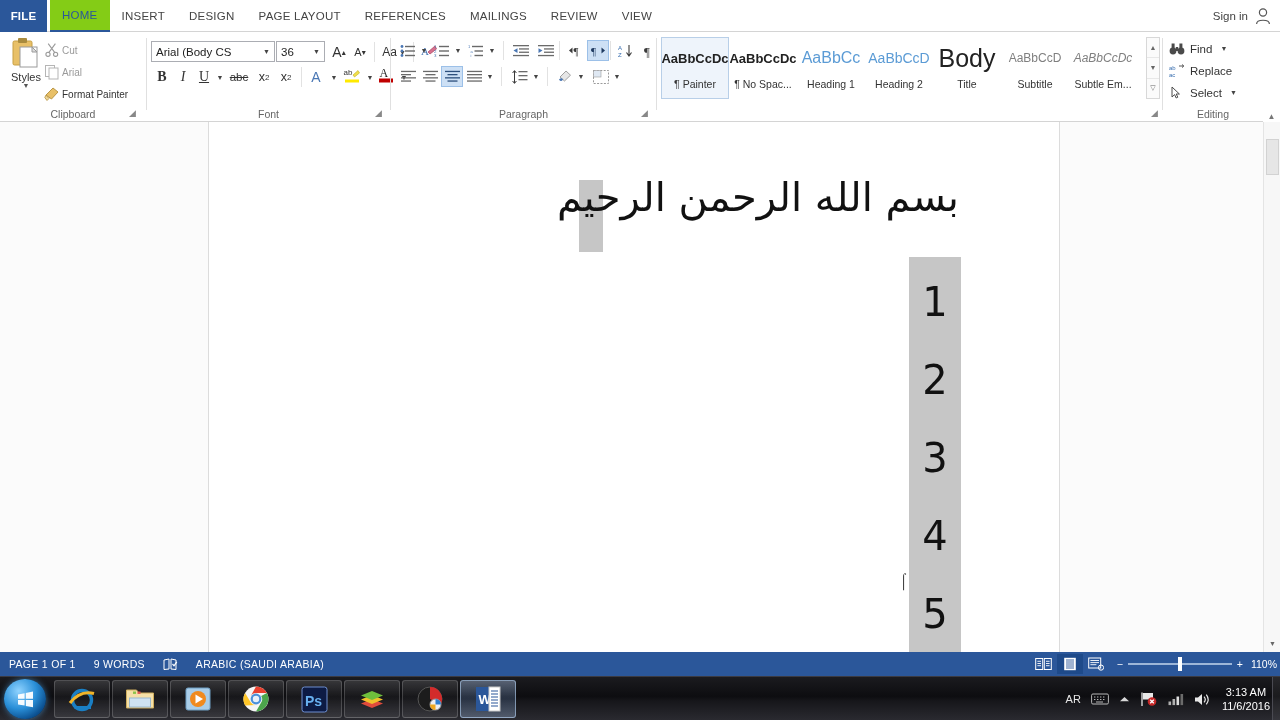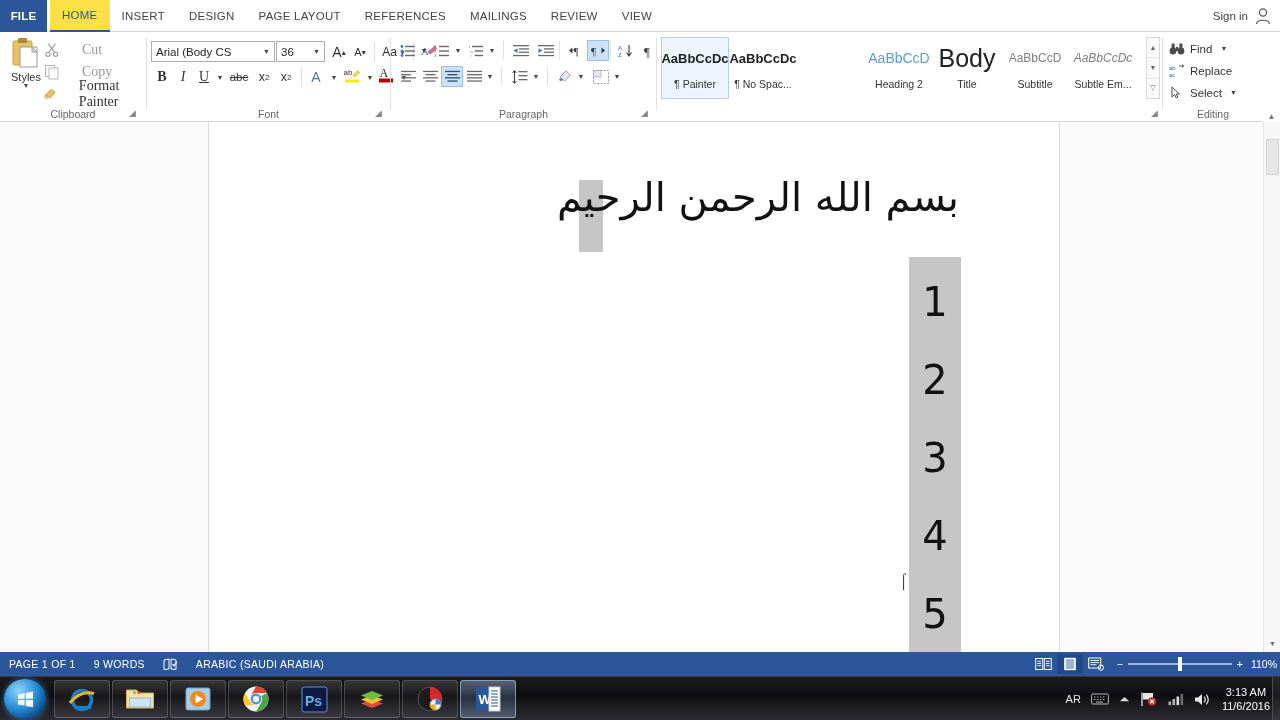--- a/index.html
+++ b/index.html
@@ -22,21 +22,21 @@
     position: absolute; left: 0; top: 0; width: 47px; height: 32px;
     background: #2b579a; color: #fff;
     font-size: 11.5px; font-weight: bold; letter-spacing: .2px;
     display: flex; align-items: center; justify-content: center;
   }
   .tabs { position: absolute; left: 50px; top: 0; height: 32px; display: flex; align-items: stretch; }
   .tab {
     padding: 0 12px; height: 32px; display: flex; align-items: center;
     font-size: 11.5px; color: #444; letter-spacing: .25px; white-space: nowrap;
   }
-  .tab.active { color: #2b579a; background: #fde047; border-bottom: 2px solid #2b579a; }
+  .tab.active { color: #2b579a; background: #84cc16; border-bottom: 2px solid #2b579a; }
   .signin {
     position: absolute; right: 32px; top: 0; height: 32px;
     display: flex; align-items: center; font-size: 11.5px; color: #444;
   }
   .signin-icon { position: absolute; right: 8px; top: 6px; width: 18px; height: 20px; }
 
   
   .ribbon {
     position: absolute; top: 32px; left: 0; width: 1280px; height: 90px;
     background: #ffffff; border-bottom: 1px solid #d4d4d4;
@@ -53,21 +53,21 @@
   }
 
   
   #grp-clipboard { left: 0; width: 146px; }
   .paste-btn { position: absolute; left: 4px; top: 4px; width: 44px; height: 62px;
     display: flex; flex-direction: column; align-items: center; }
   .paste-label { font-size: 11px; color: #333; margin-top: 1px; }
   .paste-caret { font-size: 7px; color: #555; line-height: 6px; }
   .clip-item {
     position: absolute; left: 44px; height: 20px; display: flex; align-items: center;
-    font-size: 14px; color: #9a9a9a; gap: 22px; font-family: Liberation Serif, serif;
+    font-size: 10px; color: #9a9a9a; gap: 2px;
   }
   .clip-item.enabled { color: #333; }
   .clip-ico { width: 16px; height: 16px; display: inline-block; position: relative; }
 
   
   #grp-font { left: 147px; width: 243px; }
   .fontbox {
     position: absolute; display: flex; align-items: center;
     border: 1px solid #abadb3; background: #fff; height: 21px;
     font-size: 11.5px; color: #222; padding-left: 4px;
@@ -248,21 +248,21 @@
           <path d="M4.6 10.8 L11.4 1.6 M11 10.8 L4.2 1.6" stroke="#9a9a9a" stroke-width="1.1" fill="none"></path>
         </svg>
         <span>Cut</span>
       </div>
 
       <div class="clip-item" style="top:30px;">
         <svg class="clip-ico" viewBox="0 0 16 16">
           <rect x="1.5" y="1.5" width="9" height="11" fill="#fff" stroke="#b5b5b5"></rect>
           <rect x="5" y="4" width="9" height="11" fill="#fff" stroke="#b5b5b5"></rect>
         </svg>
-        <span>Copy</span>
+        <span>Arial</span>
       </div>
 
       <div class="clip-item enabled" style="top:52px;">
         <svg class="clip-ico" viewBox="0 0 16 16">
           <path d="M2 9 L9 2 L14 6 L7.5 13 Z" fill="#e8c068" stroke="#b38f3c" stroke-width="0.9"></path>
           <path d="M2 9 L5 12.5 L3 14.5 L0.8 11.5 Z" fill="#f0d89a" stroke="#b38f3c" stroke-width="0.8"></path>
         </svg>
         <span>Format Painter</span>
       </div>
 
@@ -502,20 +502,24 @@
     <div class="group-sep" style="left:656px;"></div>
 
     <div class="group" id="grp-styles">
       <div class="style-tile sel" style="left:4px;">
         <div class="style-prev" style="font-size:13px; font-weight:bold; color:#222;">AaBbCcDc</div>
         <div class="style-name">¶ Painter</div>
       </div>
       <div class="style-tile" style="left:72px;">
         <div class="style-prev" style="font-size:13px; font-weight:bold; color:#222;">AaBbCcDc</div>
         <div class="style-name">¶ No Spac...</div>
+      </div>
+      <div class="style-tile" style="left:140px;">
+        <div class="style-prev" style="font-size:16px; color:#5b9bd5;">AaBbCc</div>
+        <div class="style-name">Heading 1</div>
       </div>
       <div class="style-tile" style="left:208px;">
         <div class="style-prev" style="font-size:14px; color:#5b9bd5;">AaBbCcD</div>
         <div class="style-name">Heading 2</div>
       </div>
       <div class="style-tile" style="left:276px;">
         <div class="style-prev" style="font-size:25px; color:#222;">Body</div>
         <div class="style-name">Title</div>
       </div>
       <div class="style-tile" style="left:344px;">

